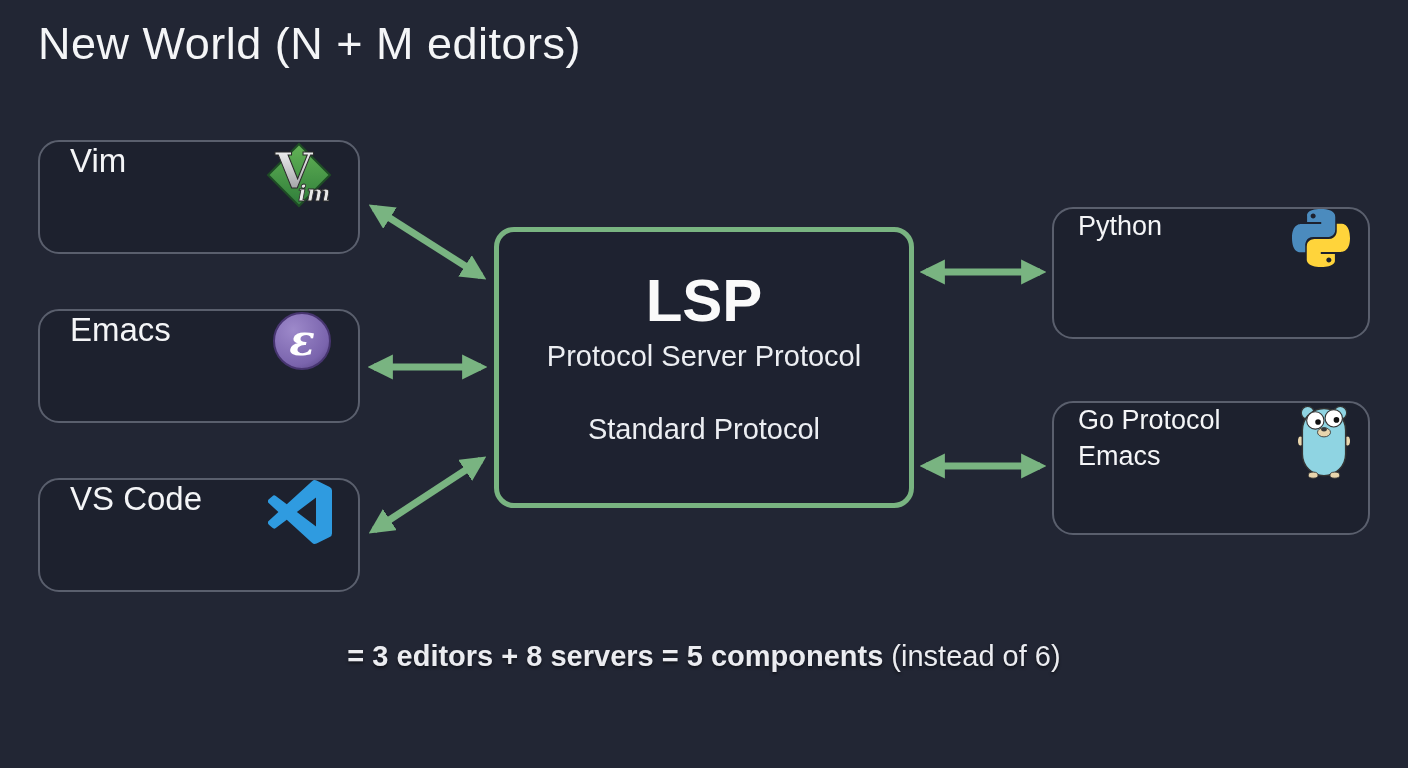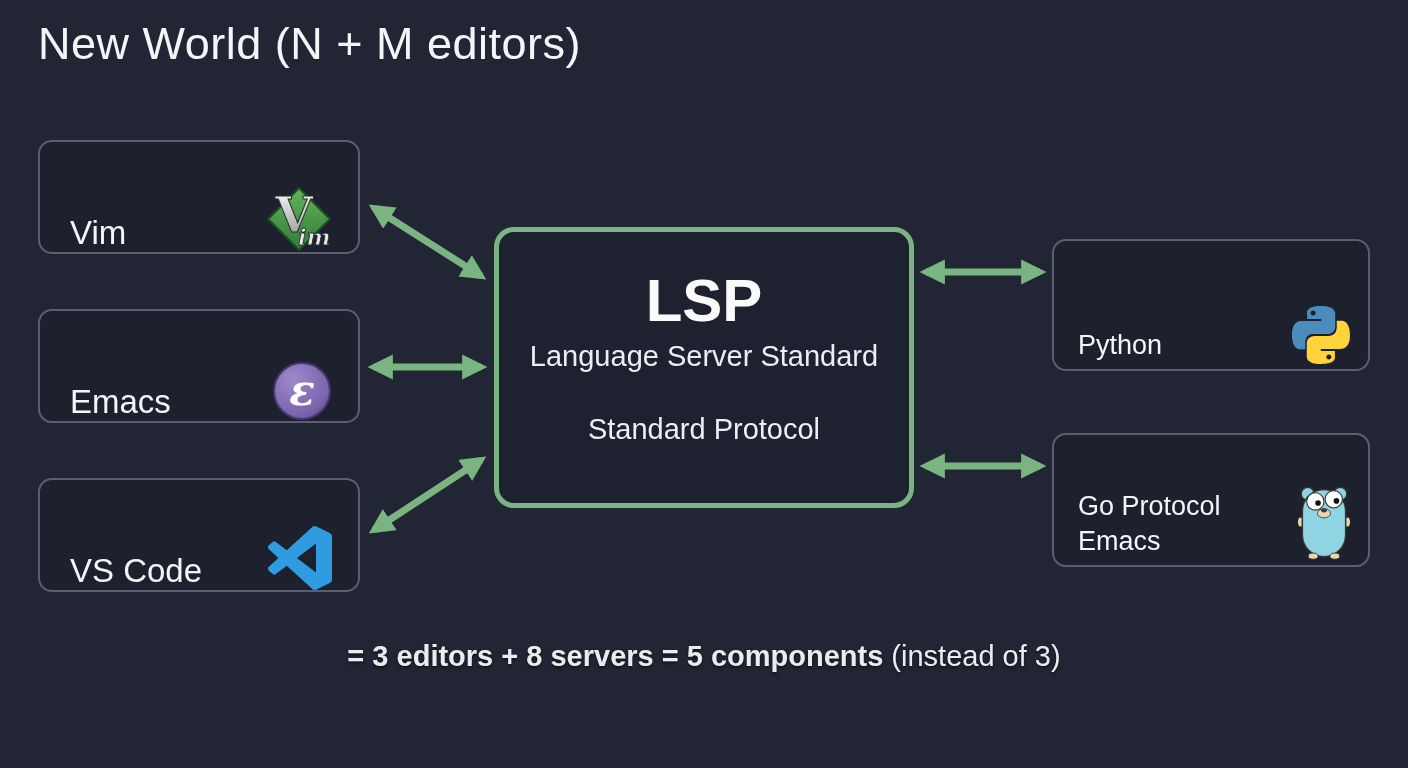--- a/index.html
+++ b/index.html
@@ -13,36 +13,35 @@
   }
   .slide-title{
     position:absolute;left:38px;top:18px;
     font-size:45px;font-weight:500;letter-spacing:.5px;
     color:#f4f5f7;
   }
   .node{
     position:absolute;
     background:#1d212e;
     border:2px solid #5a5f6d;
-    border-radius:14px;
+    border-radius:21px;
     box-sizing:border-box;
-    display:flex;align-items:flex-end;
+    display:flex;align-items:flex-start;
   }
   .editor-box{
     left:38px;width:322px;height:114px;
     justify-content:space-between;
     padding:0 26px 0 30px;
   }
   .editor-box .label{font-size:33px;color:#f4f5f7;}
   .icon{flex:0 0 auto;display:flex;align-items:center;justify-content:center;}
   .server-box{
     left:1052px;width:318px;height:132px;
     justify-content:space-between;
     padding:0 18px 5px 24px;
-    margin-top:32px;
   }
   .server-label{font-size:27px;line-height:1.32;color:#f4f5f7;}
   .hub-box{
     position:absolute;left:494px;top:227px;width:420px;height:281px;
     background:#1e2230;
     border:5px solid #79b481;
     border-radius:20px;
     box-sizing:border-box;
     display:flex;flex-direction:column;align-items:center;
     padding-top:36px;
@@ -123,21 +122,21 @@
     <span class="label">VS Code</span>
     <span class="icon">
       <svg width="64" height="64" viewBox="0 0 24 24">
         <path fill="#2f9be0" d="M23.15 2.587 18.21.21a1.494 1.494 0 0 0-1.705.29l-9.46 8.63-4.12-3.128a.999.999 0 0 0-1.276.057L.327 7.261A1 1 0 0 0 .326 8.74L3.899 12 .326 15.26a1 1 0 0 0 .001 1.479L1.65 17.94a.999.999 0 0 0 1.276.057l4.12-3.128 9.46 8.63a1.492 1.492 0 0 0 1.704.29l4.942-2.377A1.5 1.5 0 0 0 24 20.06V3.939a1.5 1.5 0 0 0-.85-1.352zm-5.146 14.861L10.826 12l7.178-5.448v10.896z"></path>
       </svg>
     </span>
   </div>
 
   <div class="hub-box">
     <div class="hub-acronym">LSP</div>
-    <div class="hub-name">Language Server Standard</div>
+    <div class="hub-name">Protocol Server Protocol</div>
     <div class="hub-tagline">Standard Protocol</div>
   </div>
 
   <div class="node server-box" style="top:207px">
     <span class="server-label">
       <span>Python</span><br>
     </span>
     <span class="icon">
       <svg width="58" height="58" viewBox="0 0 110 110">
         <path fill="#4b8bbe" d="M54.9 0C26.8 0 28.6 12.2 28.6 12.2l.03 12.6h26.8v3.8H17.9S0 26.6 0 54.9c0 28.3 15.7 27.3 15.7 27.3h9.4V69s-.5-15.7 15.4-15.7h26.6s14.9.2 14.9-14.4V14.9S84.3 0 54.9 0zM40.1 8.5c2.7 0 4.8 2.2 4.8 4.8 0 2.7-2.2 4.8-4.8 4.8-2.7 0-4.8-2.2-4.8-4.8 0-2.7 2.1-4.8 4.8-4.8z"></path>
@@ -164,16 +163,16 @@
         <circle cx="35.5" cy="15.5" r="2.6" fill="#111"></circle>
         <ellipse cx="24" cy="27" rx="6" ry="4.2" fill="#e8d5ad" stroke="#333" stroke-width="0.8"></ellipse>
         <ellipse cx="24" cy="24.2" rx="2.6" ry="2" fill="#3b3b3b"></ellipse>
         <ellipse cx="14" cy="66.5" rx="4.5" ry="2.8" fill="#e8d5ad" stroke="#333" stroke-width="0.8"></ellipse>
         <ellipse cx="34" cy="66.5" rx="4.5" ry="2.8" fill="#e8d5ad" stroke="#333" stroke-width="0.8"></ellipse>
       </svg>
     </span>
   </div>
 
   <div class="summary-line summary-eq">
-    <span class="bold">= 3 editors + 8 servers = 5 components</span><span> (instead of 3)</span>
+    <span class="bold">= 3 editors + 8 servers = 5 components</span><span> (instead of 6)</span>
   </div>
 
 </div>
 
 </body></html>

